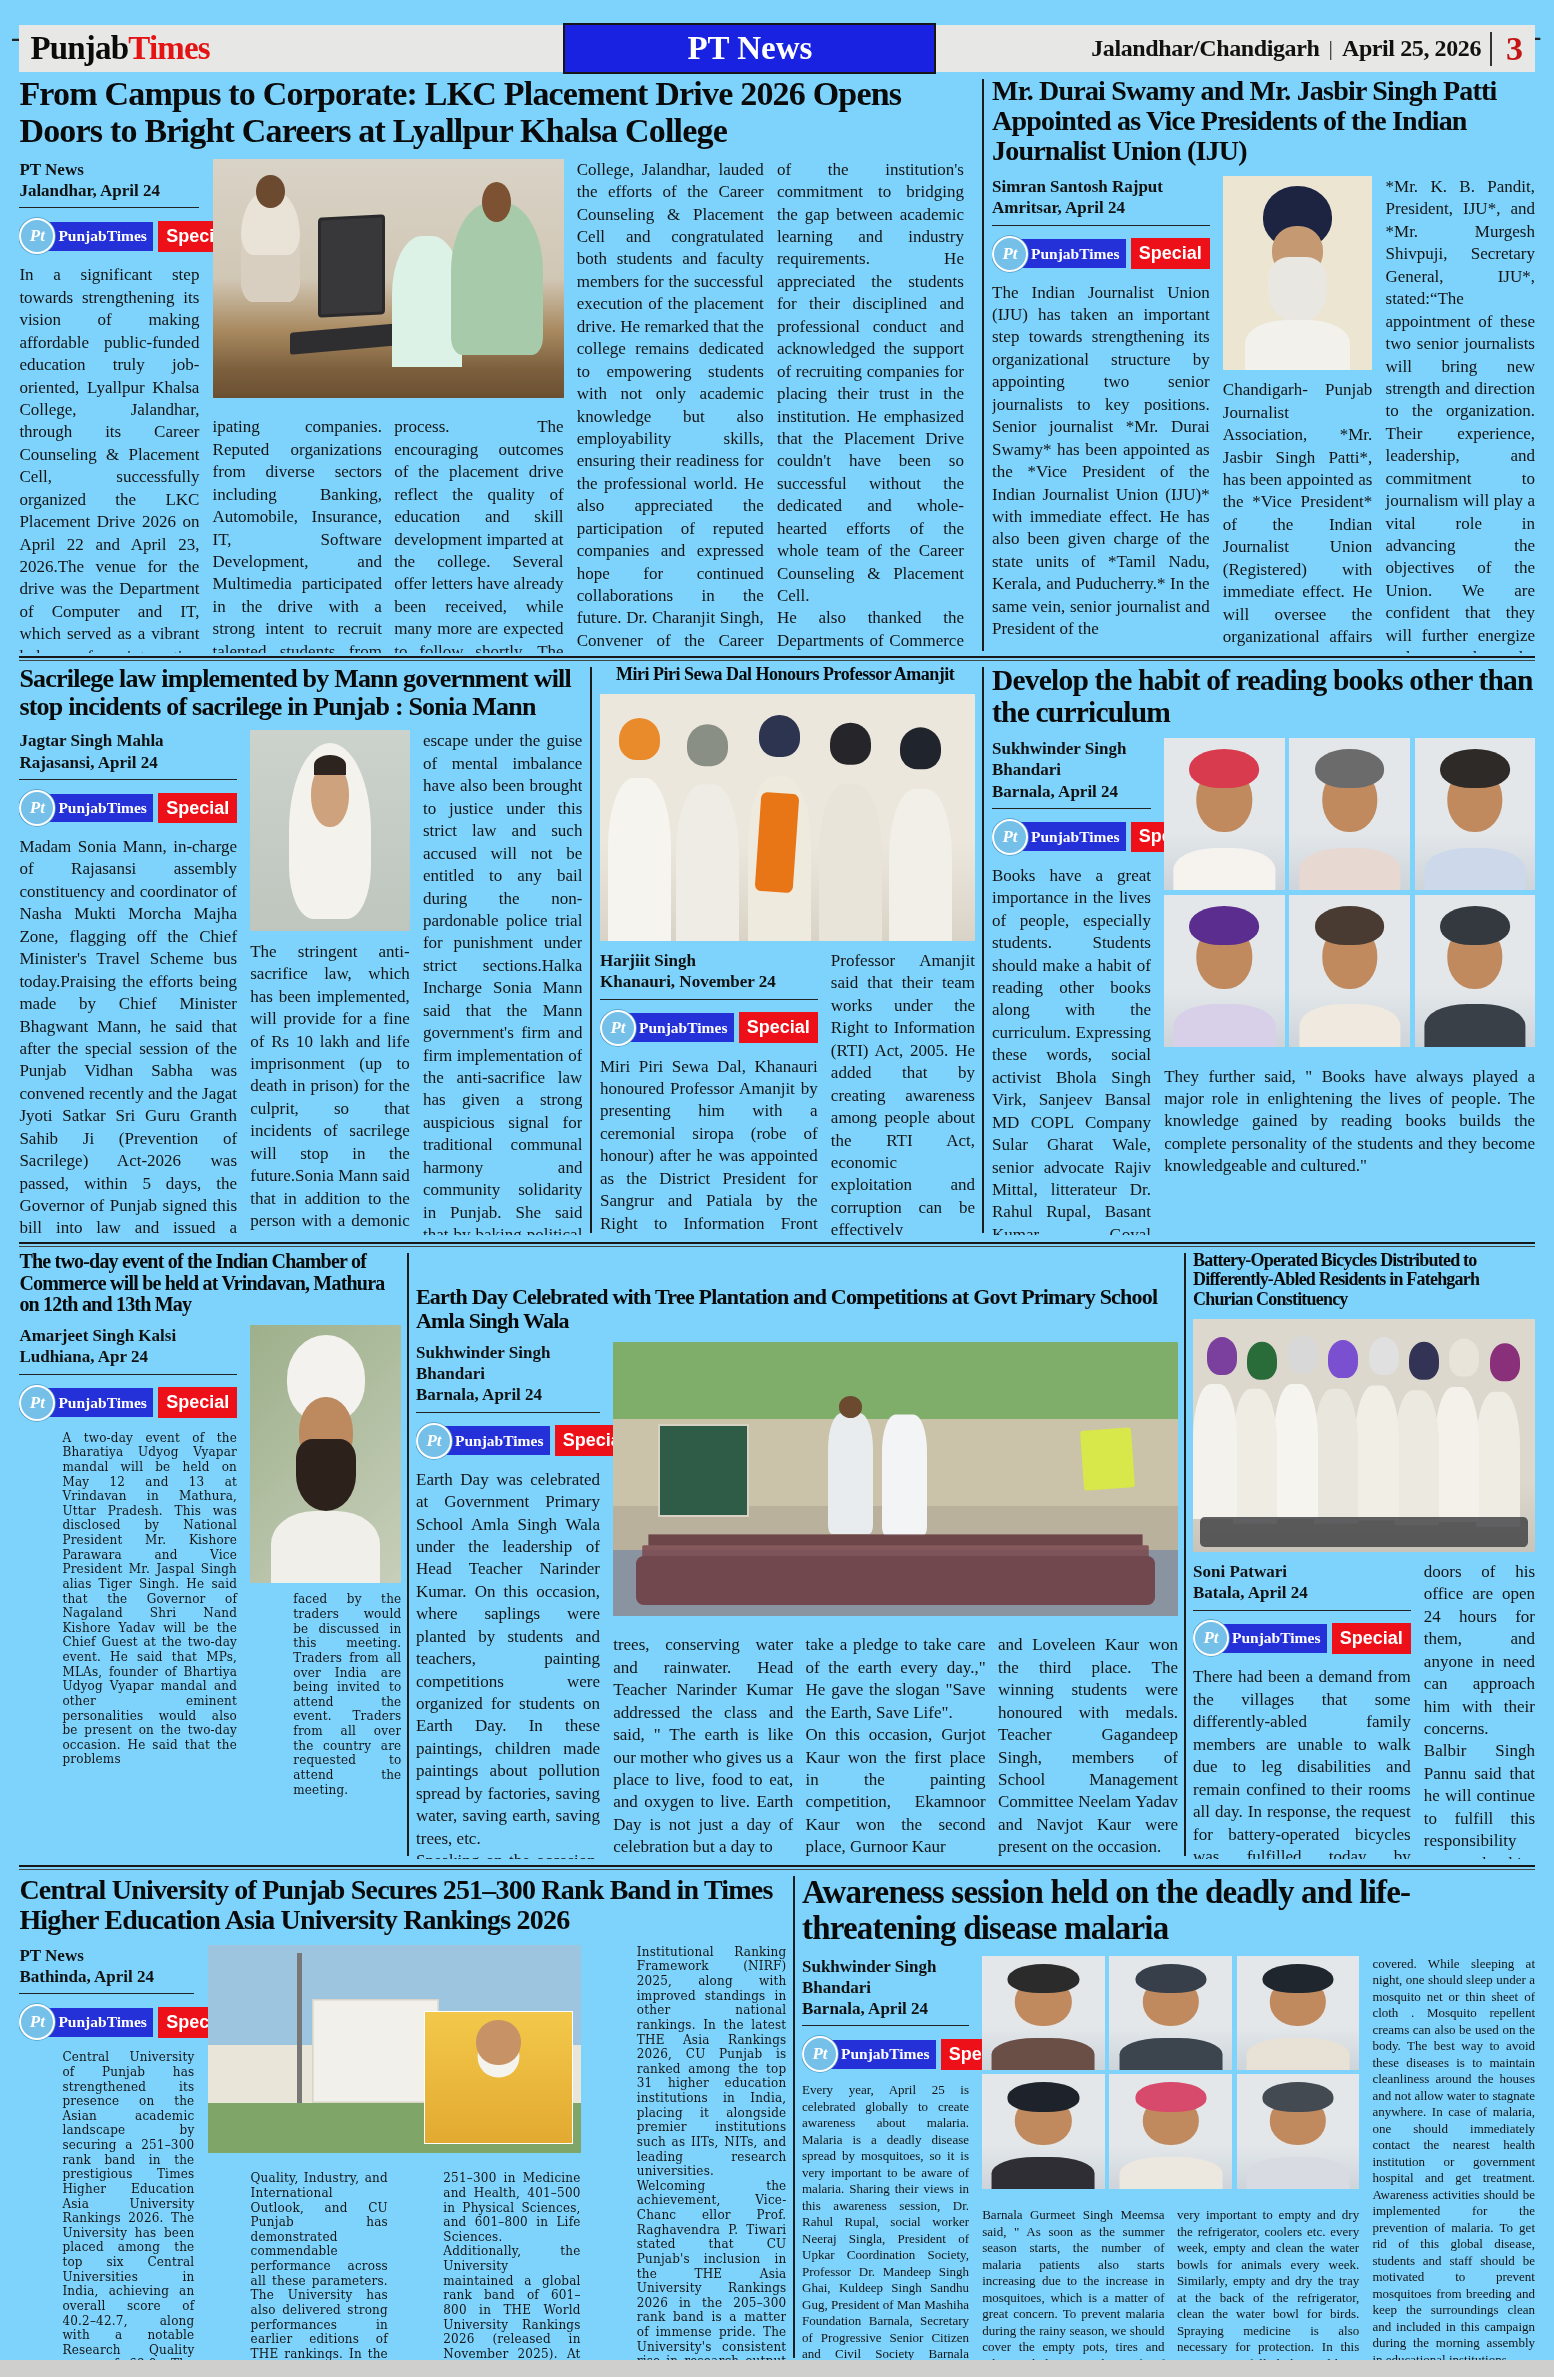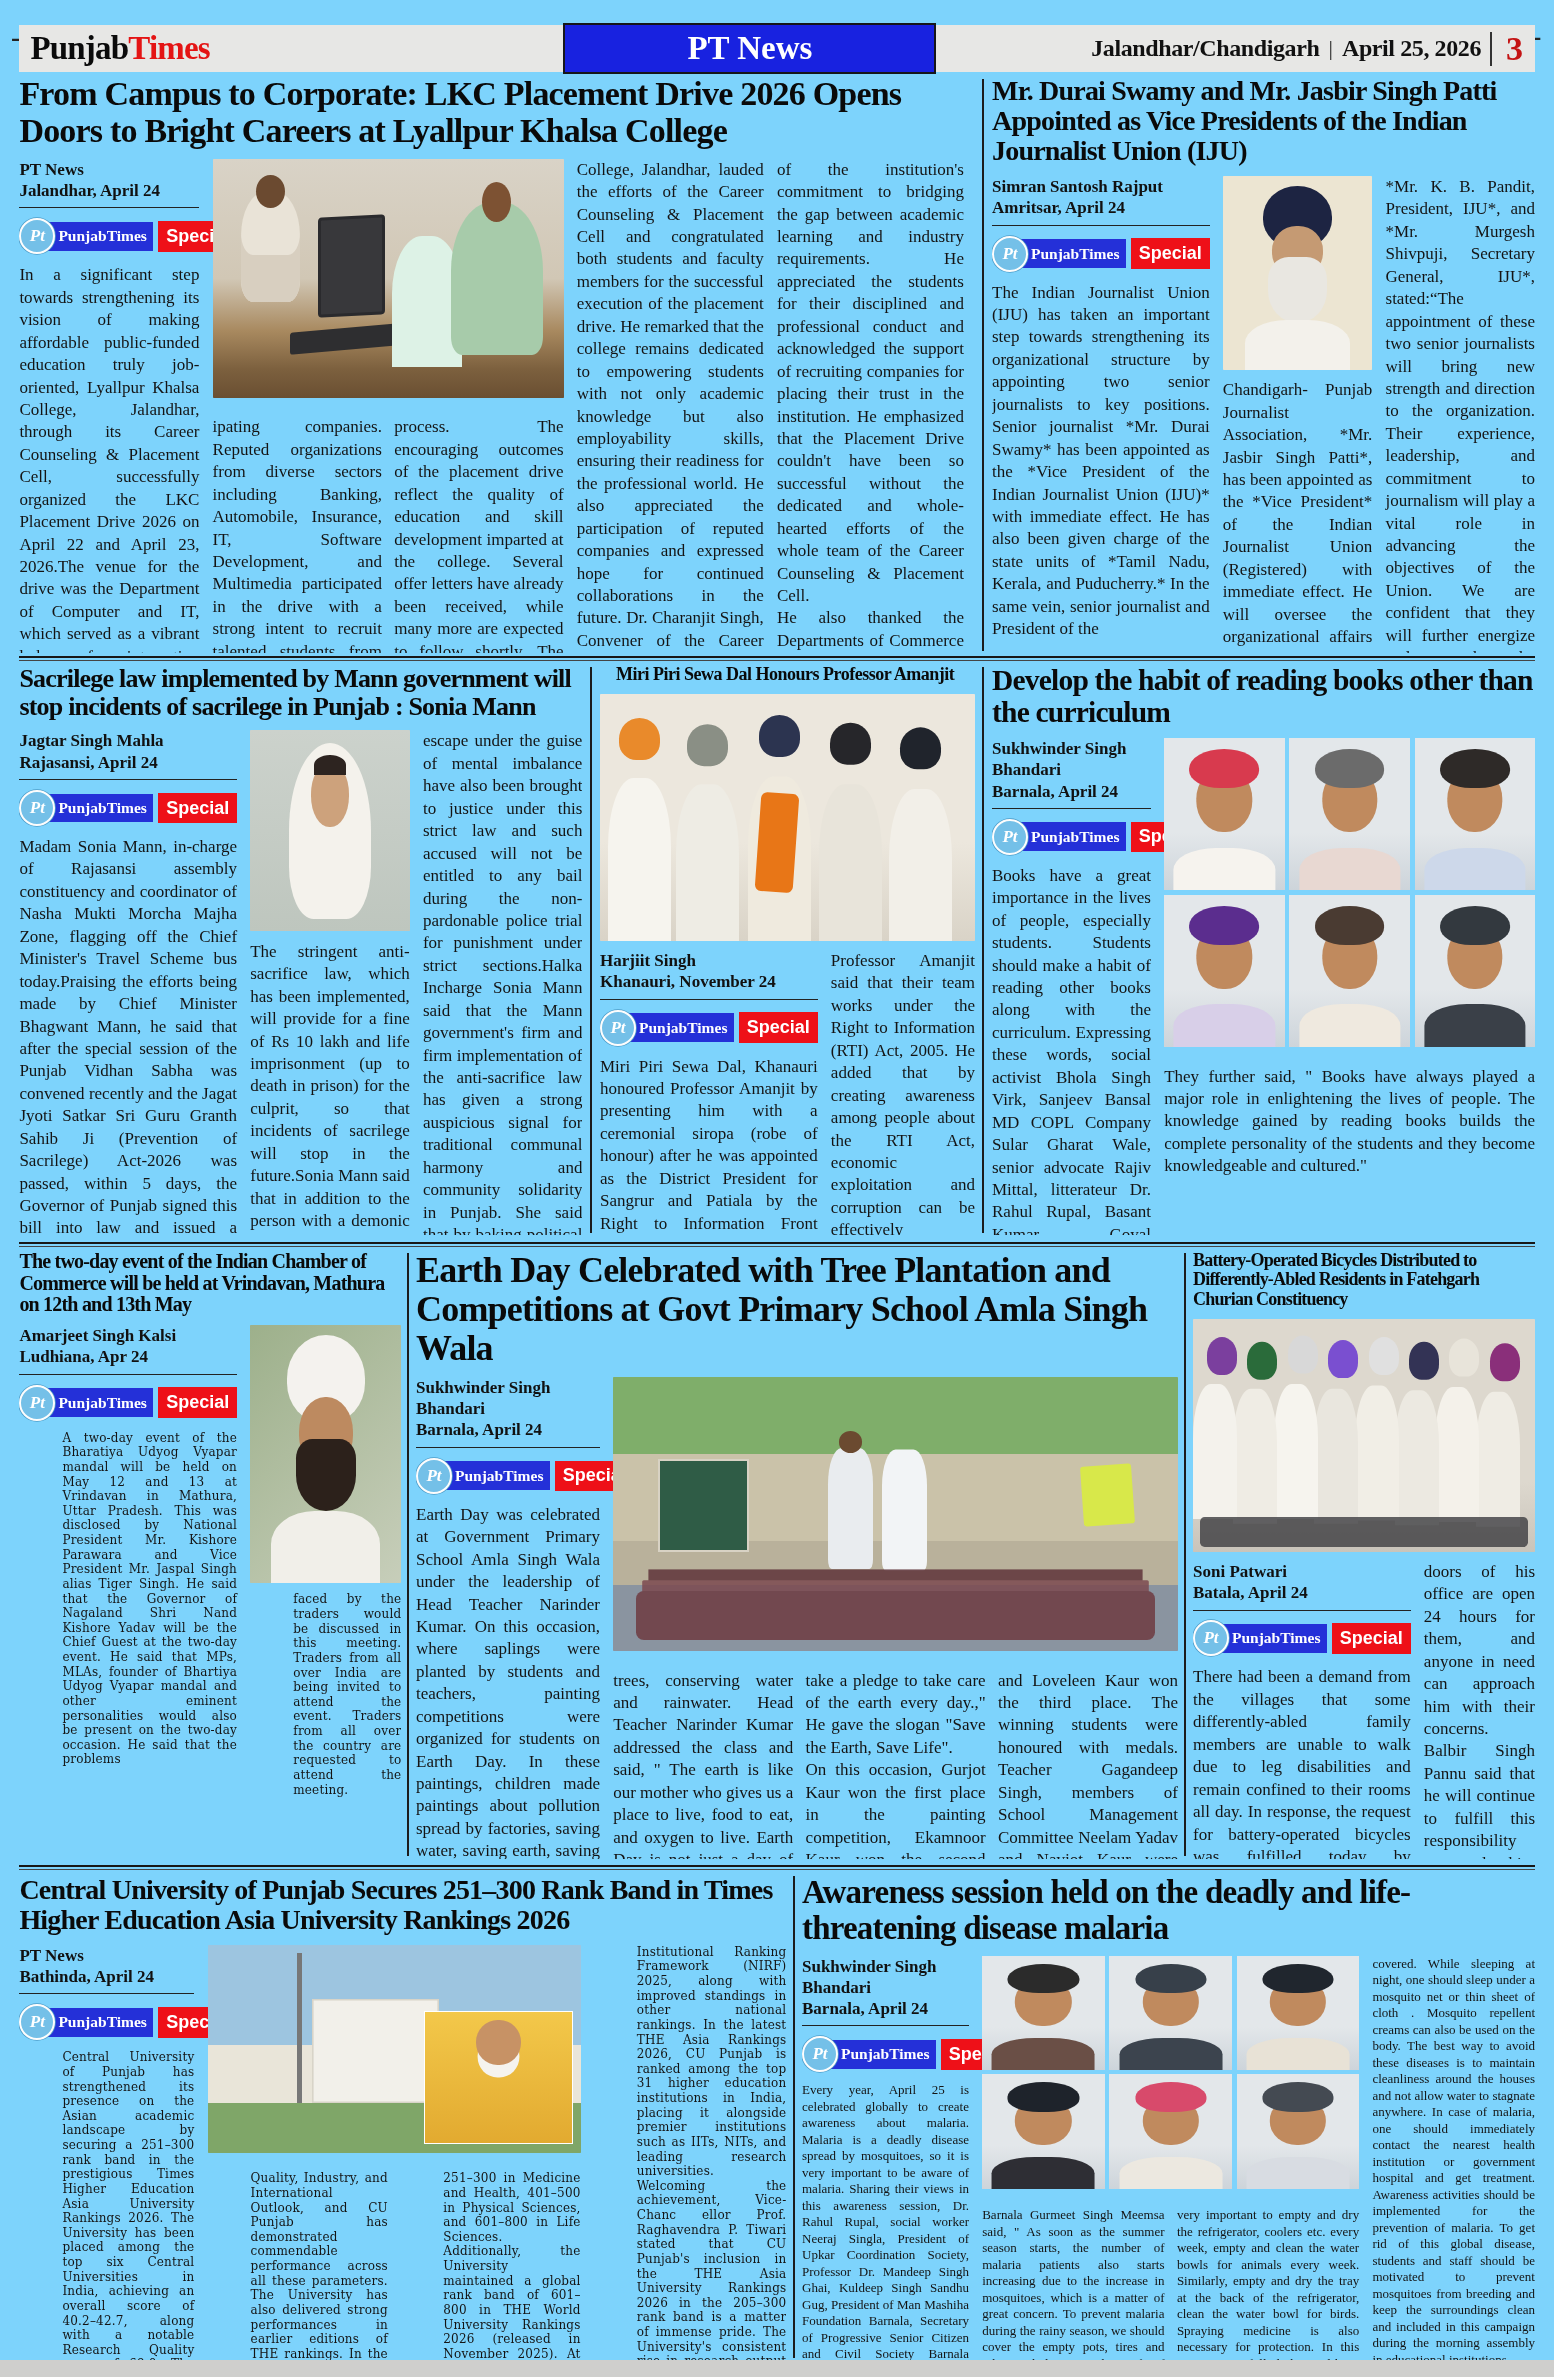--- a/index.html
+++ b/index.html
@@ -30,21 +30,21 @@
   
   .vrule { position:absolute; width:1.6px; background:#1c1c1c; }
   .hrule { position:absolute; height:4.7px; border-top:2.3px solid #171717; border-bottom:0.8px solid #444; }
   .page-edge { position:absolute; left:0; bottom:0; width:1554px; height:17px; background:#cfcfcd; }
   
   .art { position:absolute; overflow:hidden; }
   .hl { font-weight:700; color:#0a0a0a; letter-spacing:-0.8px; line-height:1.08; margin:0 0 9.3px; }
   .hl-a1 { font-size:34px; }  .hl-a2 { font-size:28px; }
   .hl-b1 { font-size:26px; }  .hl-b2 { font-size:18px; letter-spacing:-0.5px;margin-left:16px; }
   .hl-b3 { font-size:29.5px; }  .hl-c1 { font-size:20px; }
-  .hl-c2 { font-size:36px; }  .hl-c3 { font-size:18px; }
+  .hl-c2 { font-size:22px;margin-top:34px; }  .hl-c3 { font-size:18px; }
   .hl-d1 { font-size:28px; }  .hl-d2 { font-size:33px; }
   .body { display:flex; gap:13.2px; align-items:flex-start; }
   .colstack { display:flex; flex-direction:column; }
   .cols { display:flex; gap:12.4px; margin-top:9.3px; }
   .cols > .coltext { flex:1; }
   .coltext {
     font-size:17px; line-height:1.32; text-align:justify; white-space:pre-line; color:#141414;
   }
   .wide .coltext { font-family:"DejaVu Serif",serif; font-size:12px; line-height:1.22; letter-spacing:0.2px; word-spacing:1.2px;margin-left:43px; }
   .sm .coltext { font-size:13px; line-height:1.27; }

